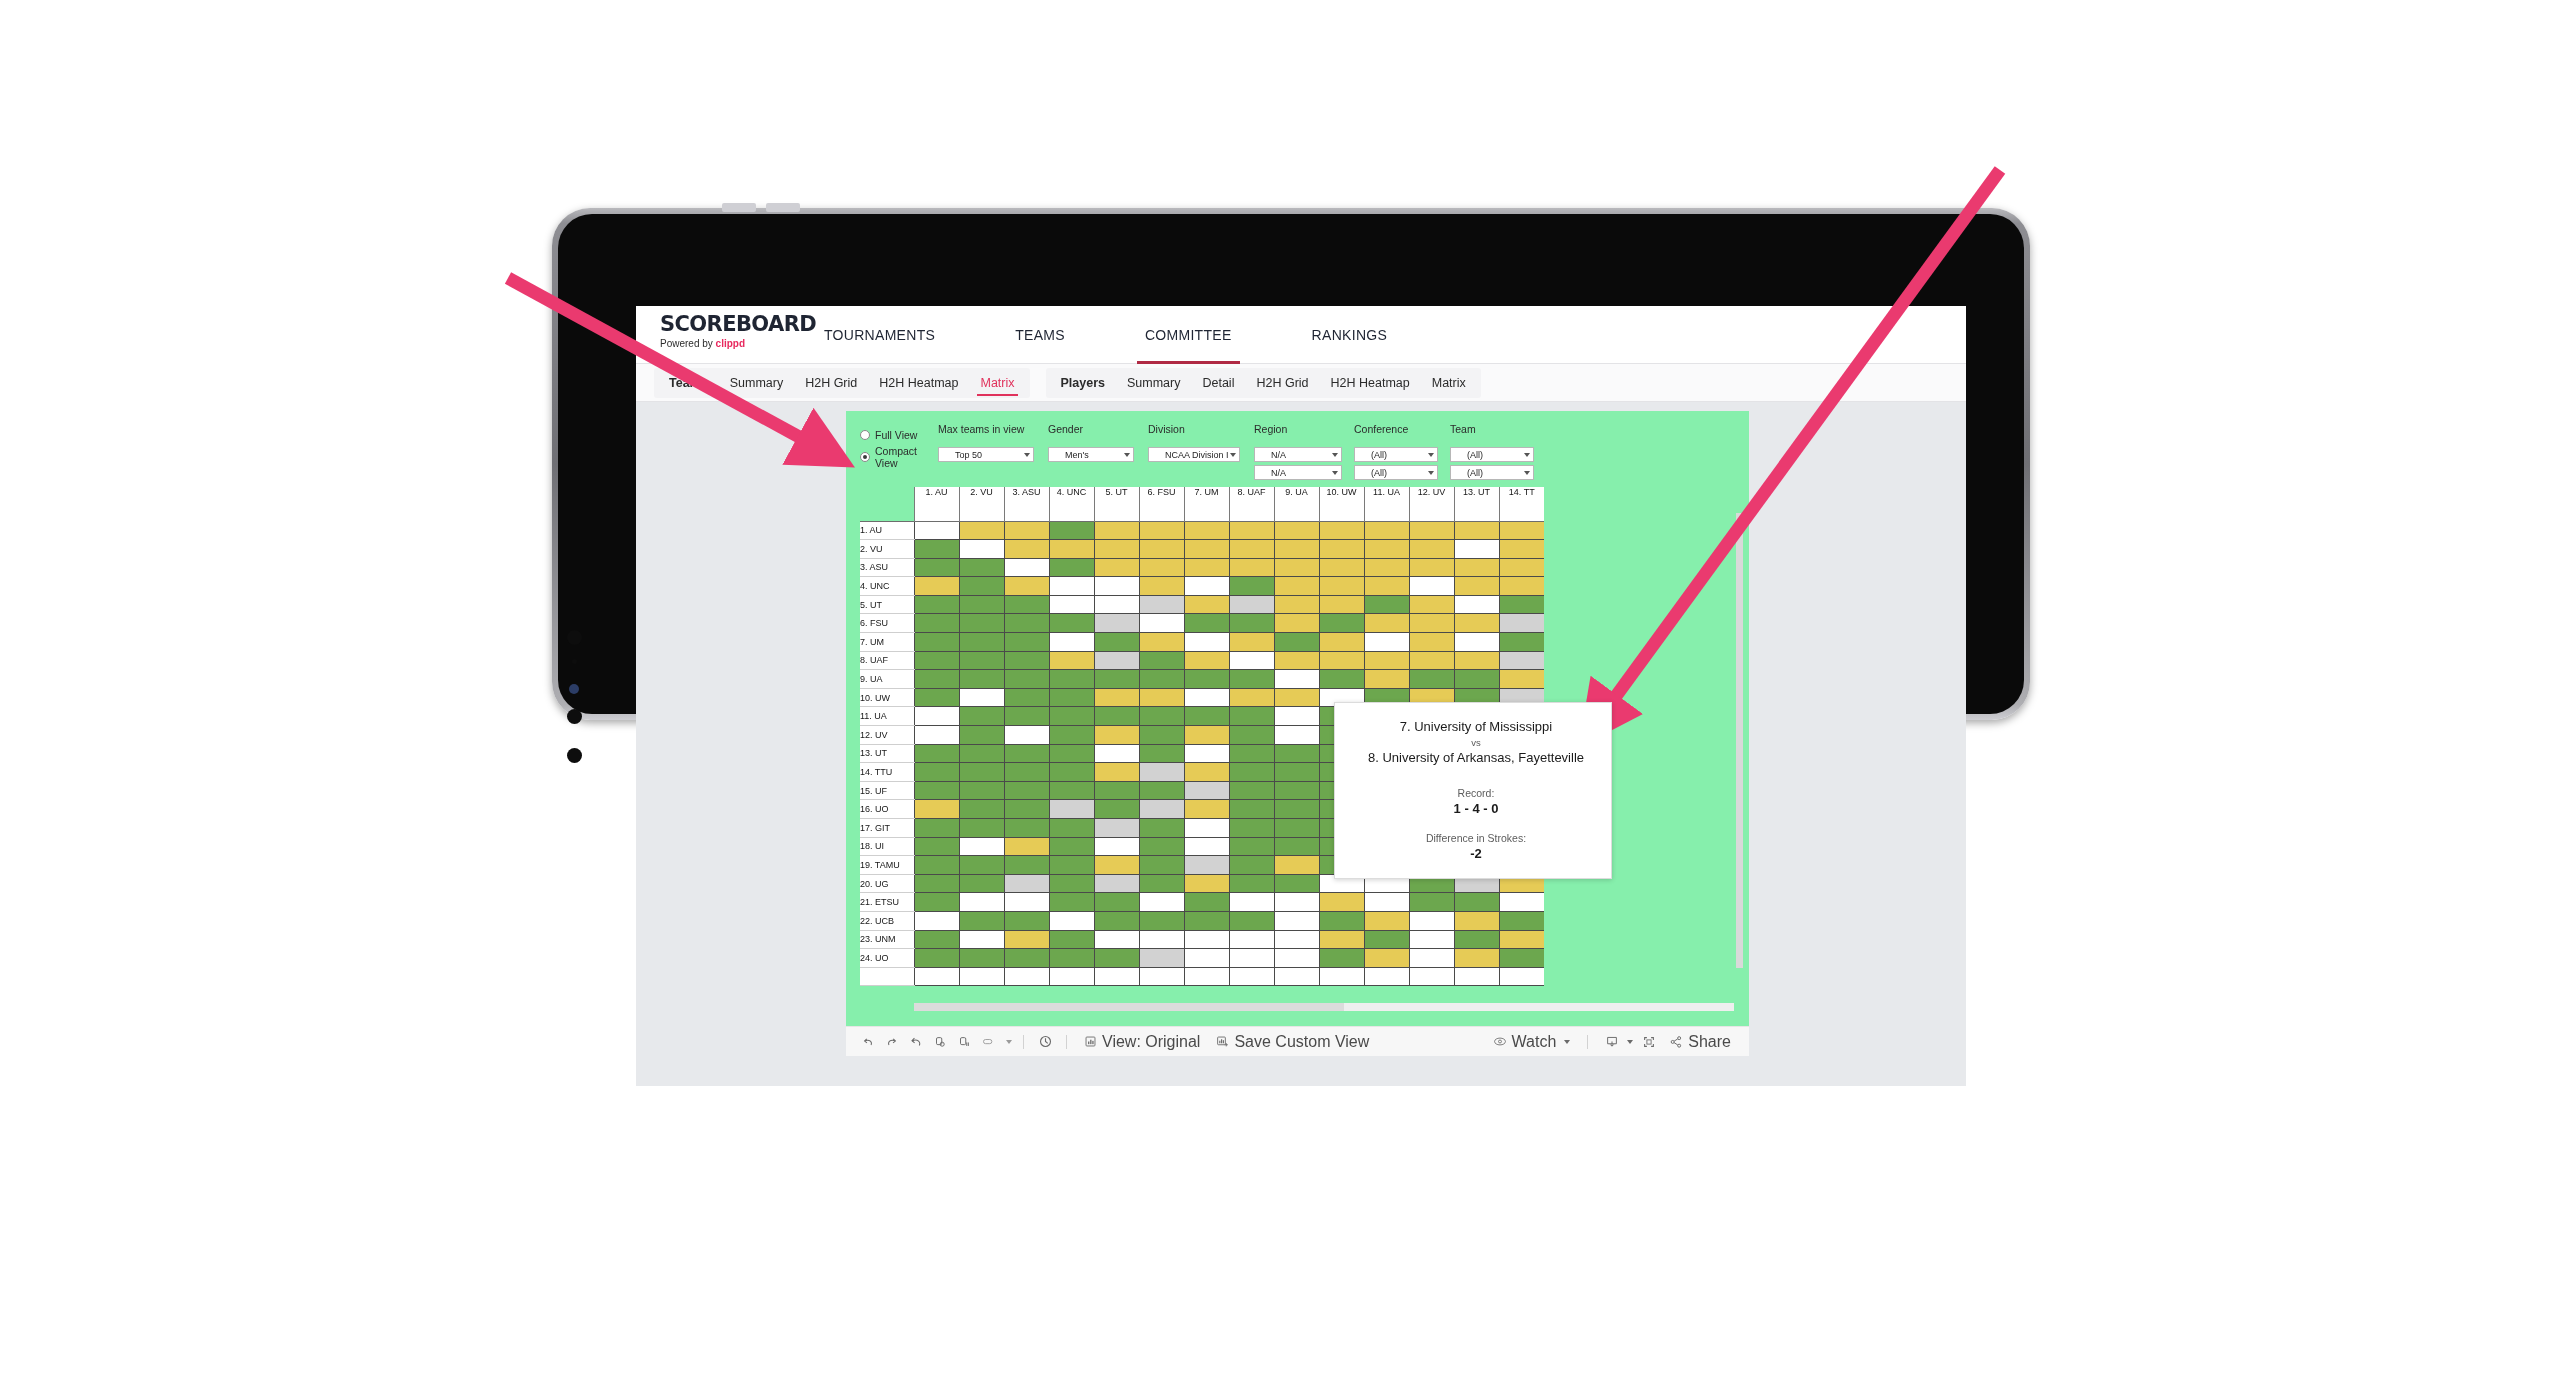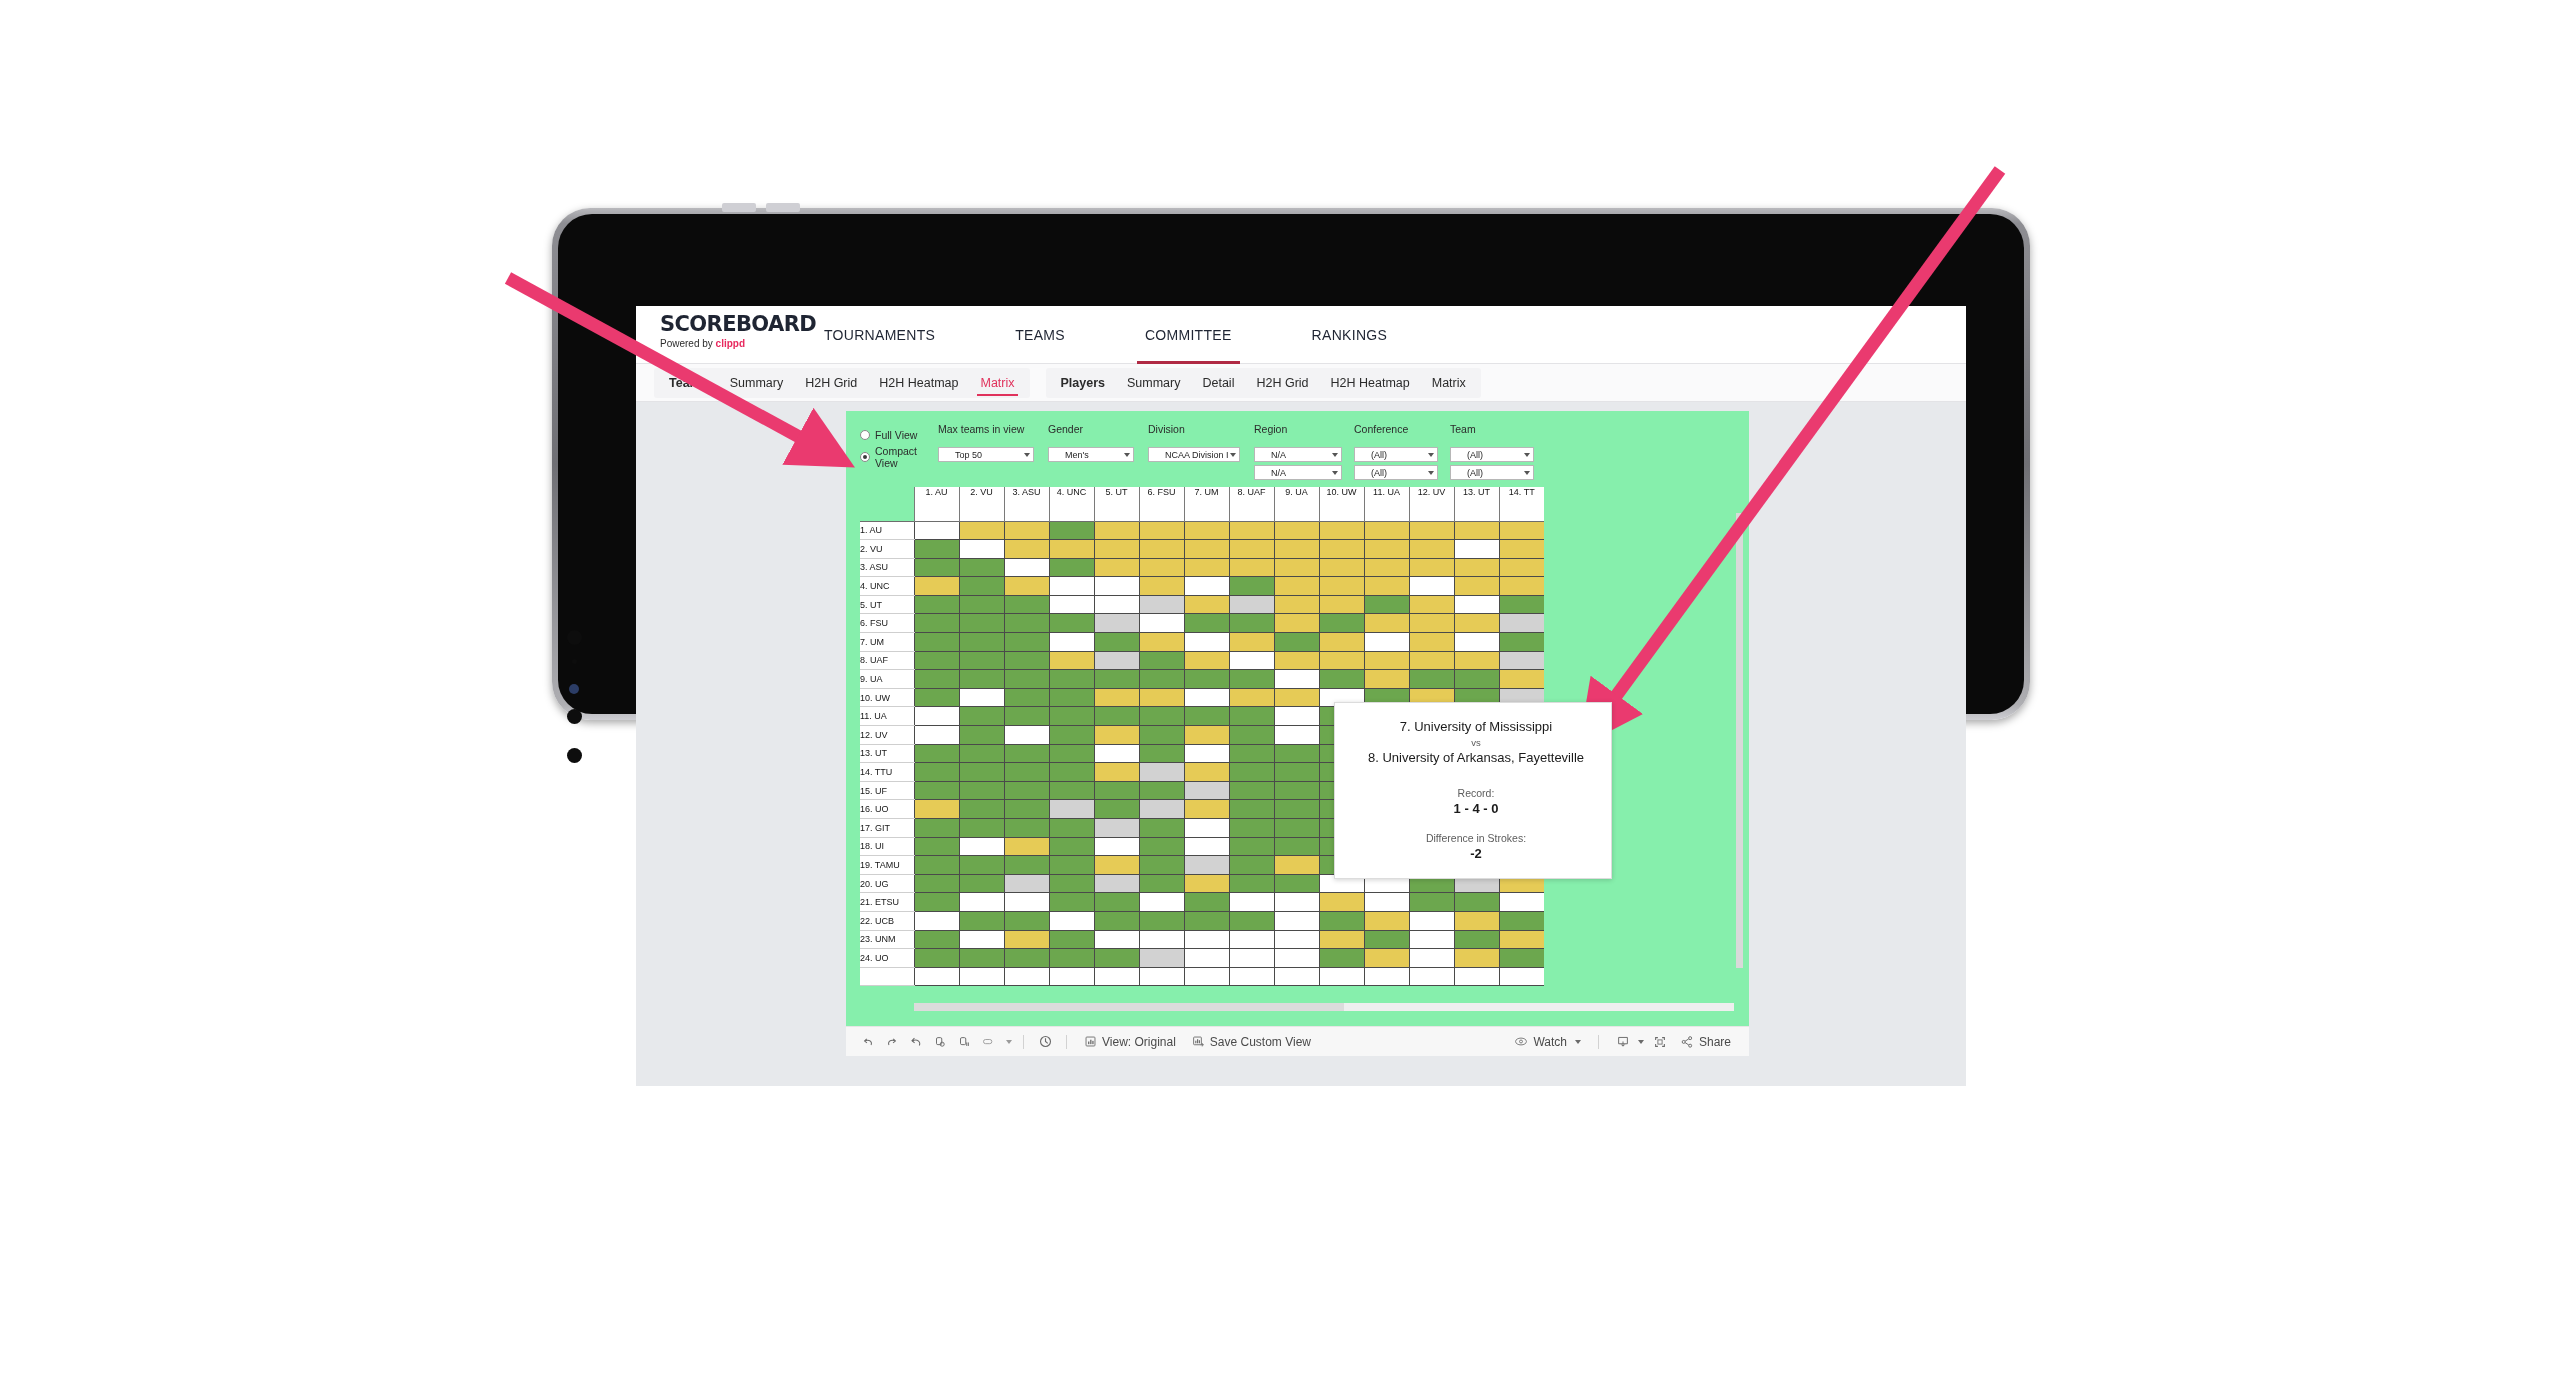--- a/index.html
+++ b/index.html
@@ -207,21 +207,21 @@
   .tt-gap2 { height: 16px; }
 
   
   .toolbar {
     position: absolute; left: 210px; bottom: 30px;
     width: 903px; height: 30px;
     background: #f7f7f7;
     border-top: 1px solid #e6e6e6;
     display: flex; align-items: center;
     padding: 8px 10px;
-    font-size: 12px; color: #4a4a4a;
+    font-size: 16px; color: #4a4a4a;
   }
   .tb-icon { width: 24px; height: 26px; display: flex; align-items: center; justify-content: center; cursor: pointer; }
   .tb-sep { width: 1px; height: 14px; background: #d2d2d2; margin: 0 9px; }
   .tb-btn { display: flex; align-items: center; gap: 5px; padding: 0 8px; height: 26px; cursor: pointer; white-space: nowrap; }
   .tb-spacer { flex: 1; }
   .caret-sm {
     border-left: 3px solid transparent; border-right: 3px solid transparent;
     border-top: 4px solid #6a6a6a; margin-left: 3px;
   }
   svg.ic { display: block; }

